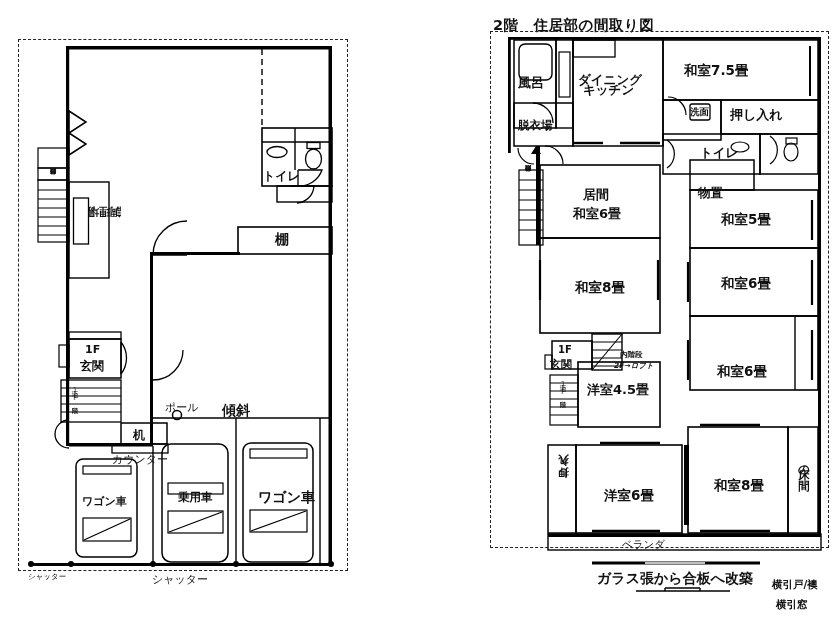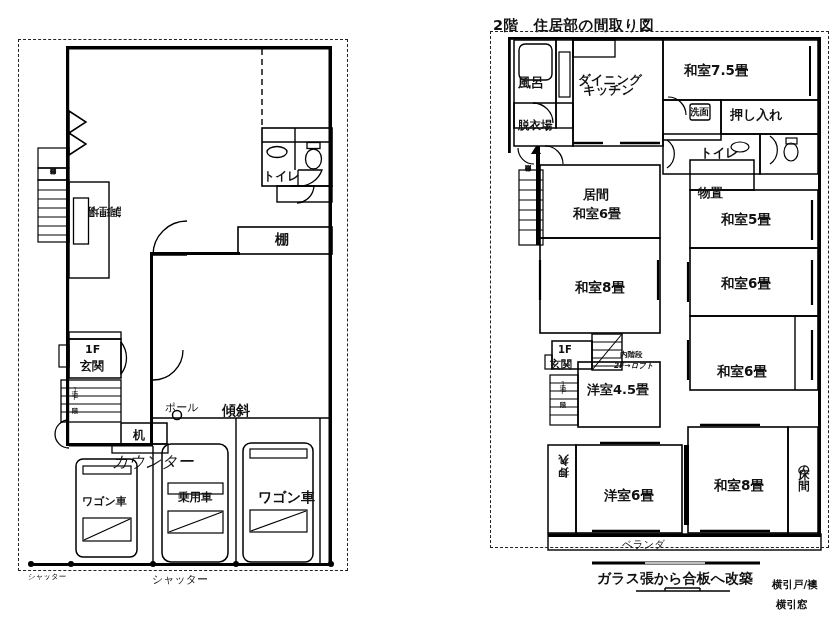--- a/index.html
+++ b/index.html
@@ -288,21 +288,21 @@
 
   <div class="lbl lbl-b" style="left:85px; top:343px; font-size:11px;">1F</div>
   <div class="lbl lbl-b" style="left:80px; top:358px; font-size:12px;">玄関</div>
 
   <div class="lbl lbl-xs vert" style="left:70px; top:386px;">地下1F階段</div>
 
   <div class="lbl" style="left:165px; top:400px; font-size:11px;">ポール</div>
 
   <div class="lbl lbl-b" style="left:133px; top:427px; font-size:12px;">机</div>
 
-  <div class="lbl" style="left:112px; top:452px; font-size:16px;font-style:italic;">カウンター</div>
+  <div class="lbl" style="left:112px; top:452px; font-size:11px;">カウンター</div>
 
   <div class="lbl lbl-b" style="left:222px; top:402px; font-size:14px;">傾斜</div>
 
   <div class="lbl lbl-b" style="left:82px; top:494px; font-size:11px;">ワゴン車</div>
 
   <div class="lbl lbl-b" style="left:178px; top:490px; font-size:11.5px;">乗用車</div>
 
   <div class="lbl lbl-b" style="left:258px; top:489px; font-size:14px;">ワゴン車</div>
 
   <div class="lbl" style="left:28px; top:572px; font-size:7.5px;">シャッター</div>

